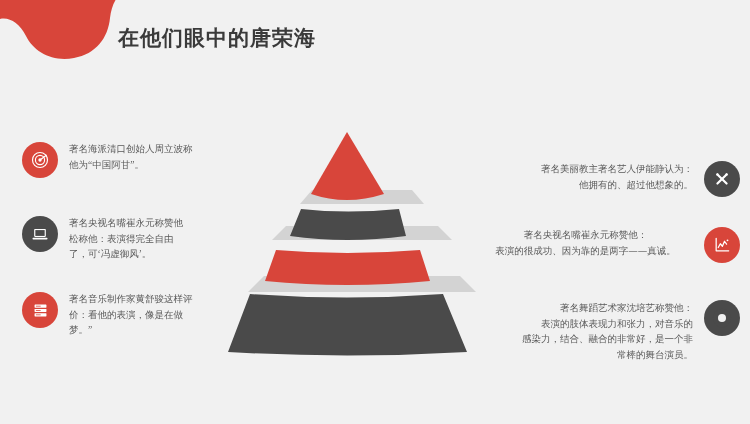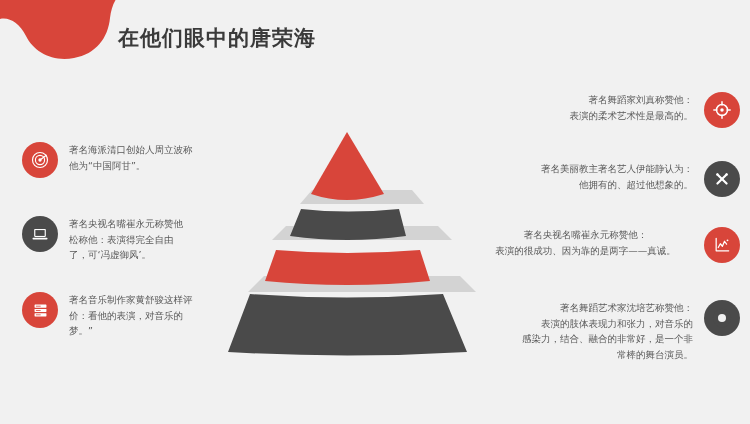--- a/index.html
+++ b/index.html
@@ -48,21 +48,21 @@
     width: 268px;
     height: 232px;
   }
 
   
   .item {
     position: absolute;
     display: flex;
     align-items: flex-start;
   }
-  .item-left { flex-direction: row; }
+  .item-left { flex-direction: row; font-family: Liberation Serif, serif; }
   .item-right { flex-direction: row; }
 
   .badge {
     flex: 0 0 auto;
     width: 36px;
     height: 36px;
     border-radius: 50%;
     display: flex;
     align-items: center;
     justify-content: center;
@@ -154,38 +154,24 @@
       <svg width="19" height="19" viewBox="0 0 24 24" fill="#ffffff">
         <rect x="4.5" y="4.5" width="15" height="4" rx="0.6"></rect>
         <rect x="4.5" y="10" width="15" height="4" rx="0.6"></rect>
         <rect x="4.5" y="15.5" width="15" height="4" rx="0.6"></rect>
         <rect x="6.2" y="6" width="6" height="1" fill="#d8453a"></rect>
         <rect x="6.2" y="11.5" width="6" height="1" fill="#d8453a"></rect>
         <rect x="6.2" y="17" width="6" height="1" fill="#d8453a"></rect>
       </svg>
     </div>
     <div class="txt txt-left">著名音乐制作家黄舒骏这样评
-价：看他的表演，对音乐的
+价：看他的表演，像是在做
 梦。”</div>
   </div>
 
-  <div class="item item-right" id="item-r1">
-    <div class="txt txt-right w1">著名舞蹈家刘真称赞他：
-表演的柔术艺术性是最高的。</div>
-    <div class="badge red">
-      <svg width="22" height="22" viewBox="0 0 24 24" fill="none" stroke="#ffffff" stroke-width="1.6">
-        <circle cx="12" cy="12" r="6"></circle>
-        <circle cx="12" cy="12" r="1.9" fill="#ffffff" stroke="none"></circle>
-        <line x1="12" y1="2.5" x2="12" y2="7"></line>
-        <line x1="12" y1="17" x2="12" y2="21.5"></line>
-        <line x1="2.5" y1="12" x2="7" y2="12"></line>
-        <line x1="17" y1="12" x2="21.5" y2="12"></line>
-      </svg>
-    </div>
-  </div>
 
   <div class="item item-right" id="item-r2">
     <div class="txt txt-right w2">著名美丽教主著名艺人伊能静认为：
 他拥有的、超过他想象的。</div>
     <div class="badge dark">
       <svg width="20" height="20" viewBox="0 0 24 24" fill="none" stroke="#ffffff" stroke-width="2.6" stroke-linecap="round">
         <line x1="6.5" y1="6.5" x2="17.5" y2="17.5"></line>
         <line x1="17.5" y1="6.5" x2="6.5" y2="17.5"></line>
         <circle cx="6.5" cy="6.5" r="1.4" fill="#ffffff" stroke="none"></circle>
         <circle cx="17.5" cy="6.5" r="1.4" fill="#ffffff" stroke="none"></circle>

